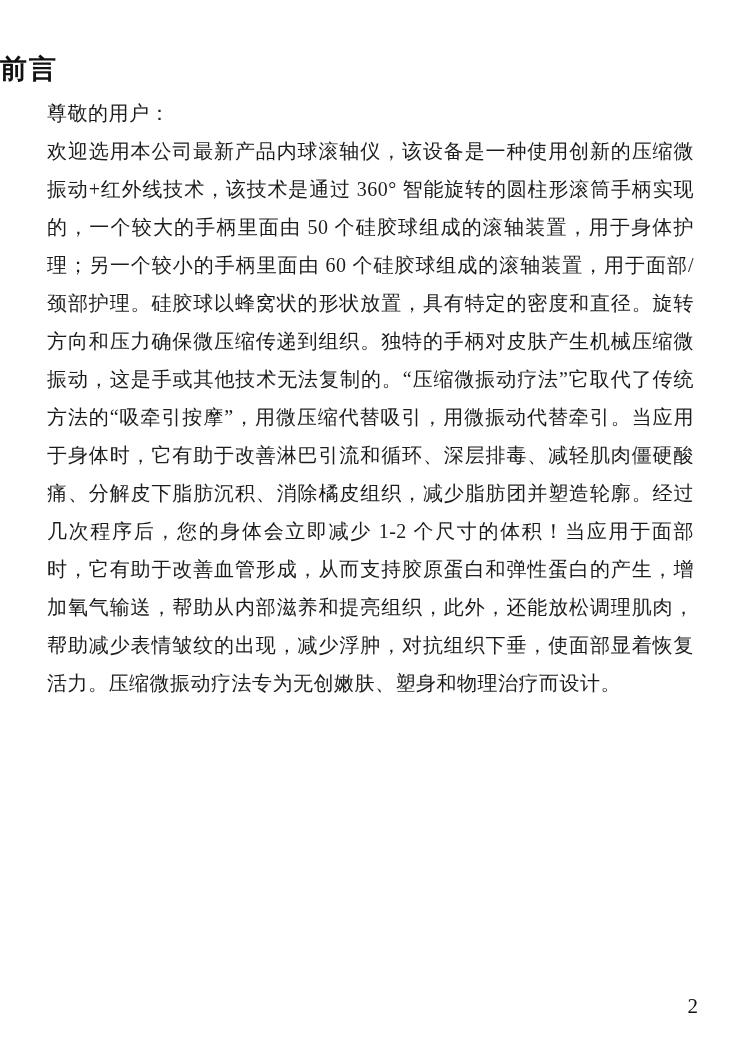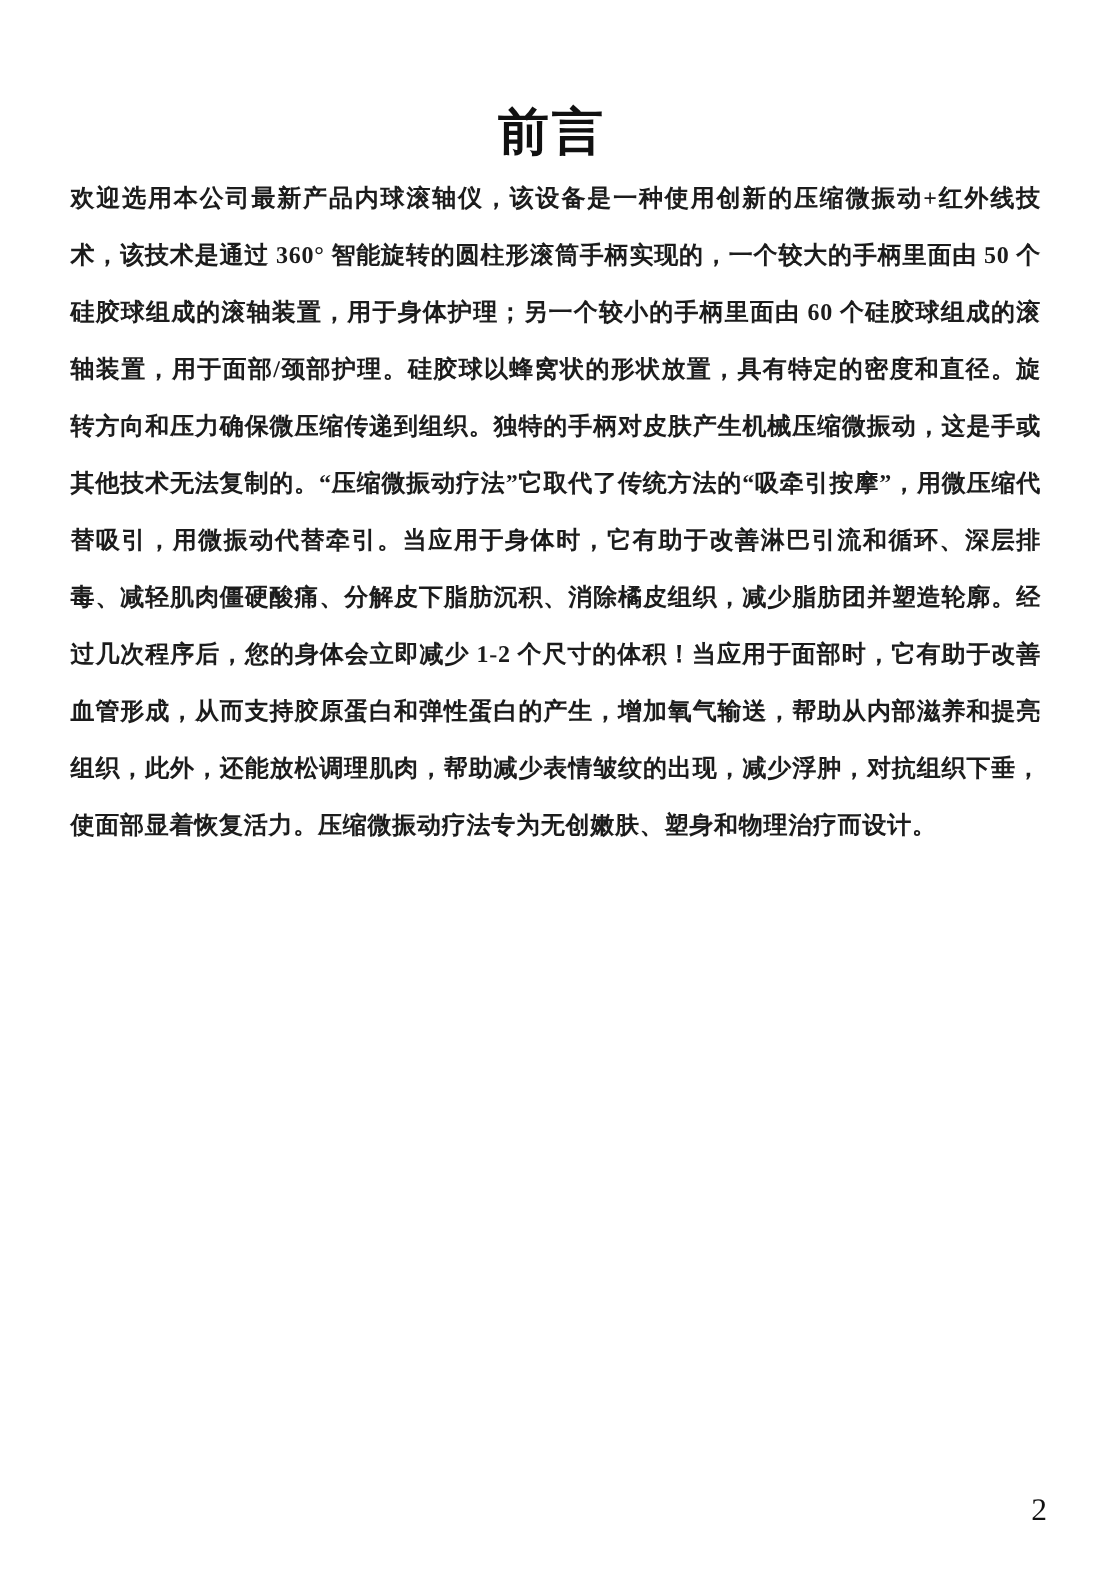--- a/index.html
+++ b/index.html
@@ -12,62 +12,61 @@
     width: 736px;
     height: 1048px;
     background: #ffffff;
     font-family: "Liberation Serif", "DejaVu Serif", serif;
     color: #1c1c1c;
     overflow: hidden;
     box-sizing: border-box;
   }
   .doc-title {
     margin: 0;
-    padding-top: 72px;
-    text-align: center;
-    font-size: 34px;
+    padding-top: 52px;
+    font-size: 27px;
     font-weight: bold;
     letter-spacing: 2px;
     color: #111111;
     line-height: 34px;
   }
   .doc-body {
     padding: 8px 42px 0 47px;
   }
   .greeting {
     margin: 0;
     font-size: 20px;
     line-height: 38px;
     letter-spacing: 0.5px;
   }
   .para {
     margin: 0;
-    font-size: 16px;
+    font-size: 20px;
     line-height: 38px;
     letter-spacing: 0.5px;
     text-align: justify;
     text-align-last: left;
     text-justify: inter-character;
-    font-weight: bold;
   }
   .page-number {
     position: absolute;
     right: 38px;
     bottom: 30px;
     font-size: 21px;
     color: #111111;
     line-height: 24px;
   }
 </style>
 </head>
 <body>
 
 <div class="page">
   <h1 class="doc-title">前言</h1>
 
   <div class="doc-body">
+    <p class="greeting">尊敬的用户：</p>
 
     <p class="para">欢迎选用本公司最新产品内球滚轴仪，该设备是一种使用创新的压缩微振动+红外线技术，该技术是通过 360° 智能旋转的圆柱形滚筒手柄实现的，一个较大的手柄里面由 50 个硅胶球组成的滚轴装置，用于身体护理；另一个较小的手柄里面由 60 个硅胶球组成的滚轴装置，用于面部/颈部护理。硅胶球以蜂窝状的形状放置，具有特定的密度和直径。旋转方向和压力确保微压缩传递到组织。独特的手柄对皮肤产生机械压缩微振动，这是手或其他技术无法复制的。“压缩微振动疗法”它取代了传统方法的“吸牵引按摩”，用微压缩代替吸引，用微振动代替牵引。当应用于身体时，它有助于改善淋巴引流和循环、深层排毒、减轻肌肉僵硬酸痛、分解皮下脂肪沉积、消除橘皮组织，减少脂肪团并塑造轮廓。经过几次程序后，您的身体会立即减少 1-2 个尺寸的体积！当应用于面部时，它有助于改善血管形成，从而支持胶原蛋白和弹性蛋白的产生，增加氧气输送，帮助从内部滋养和提亮组织，此外，还能放松调理肌肉，帮助减少表情皱纹的出现，减少浮肿，对抗组织下垂，使面部显着恢复活力。压缩微振动疗法专为无创嫩肤、塑身和物理治疗而设计。</p>
 
   </div>
 
   <div class="page-number">2</div>
 </div>
 
 </body></html>

